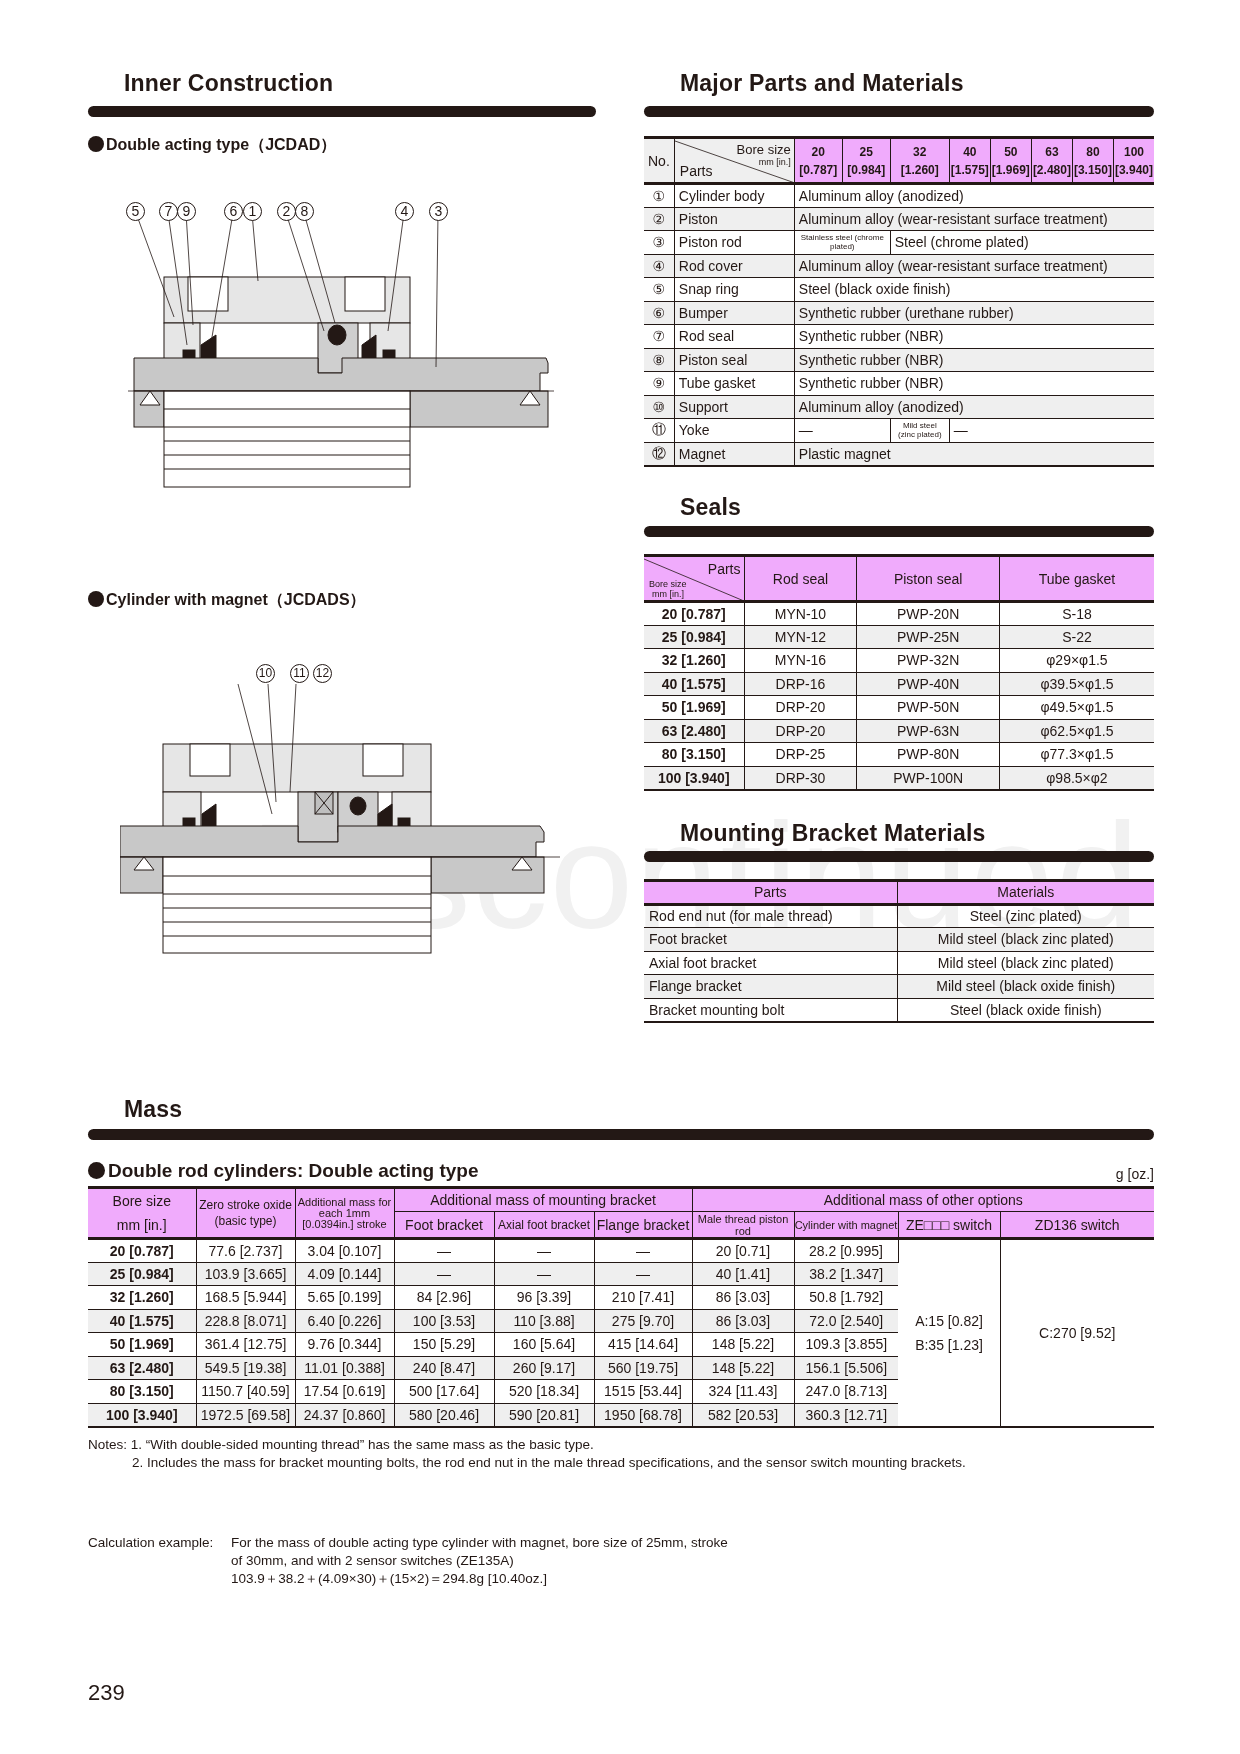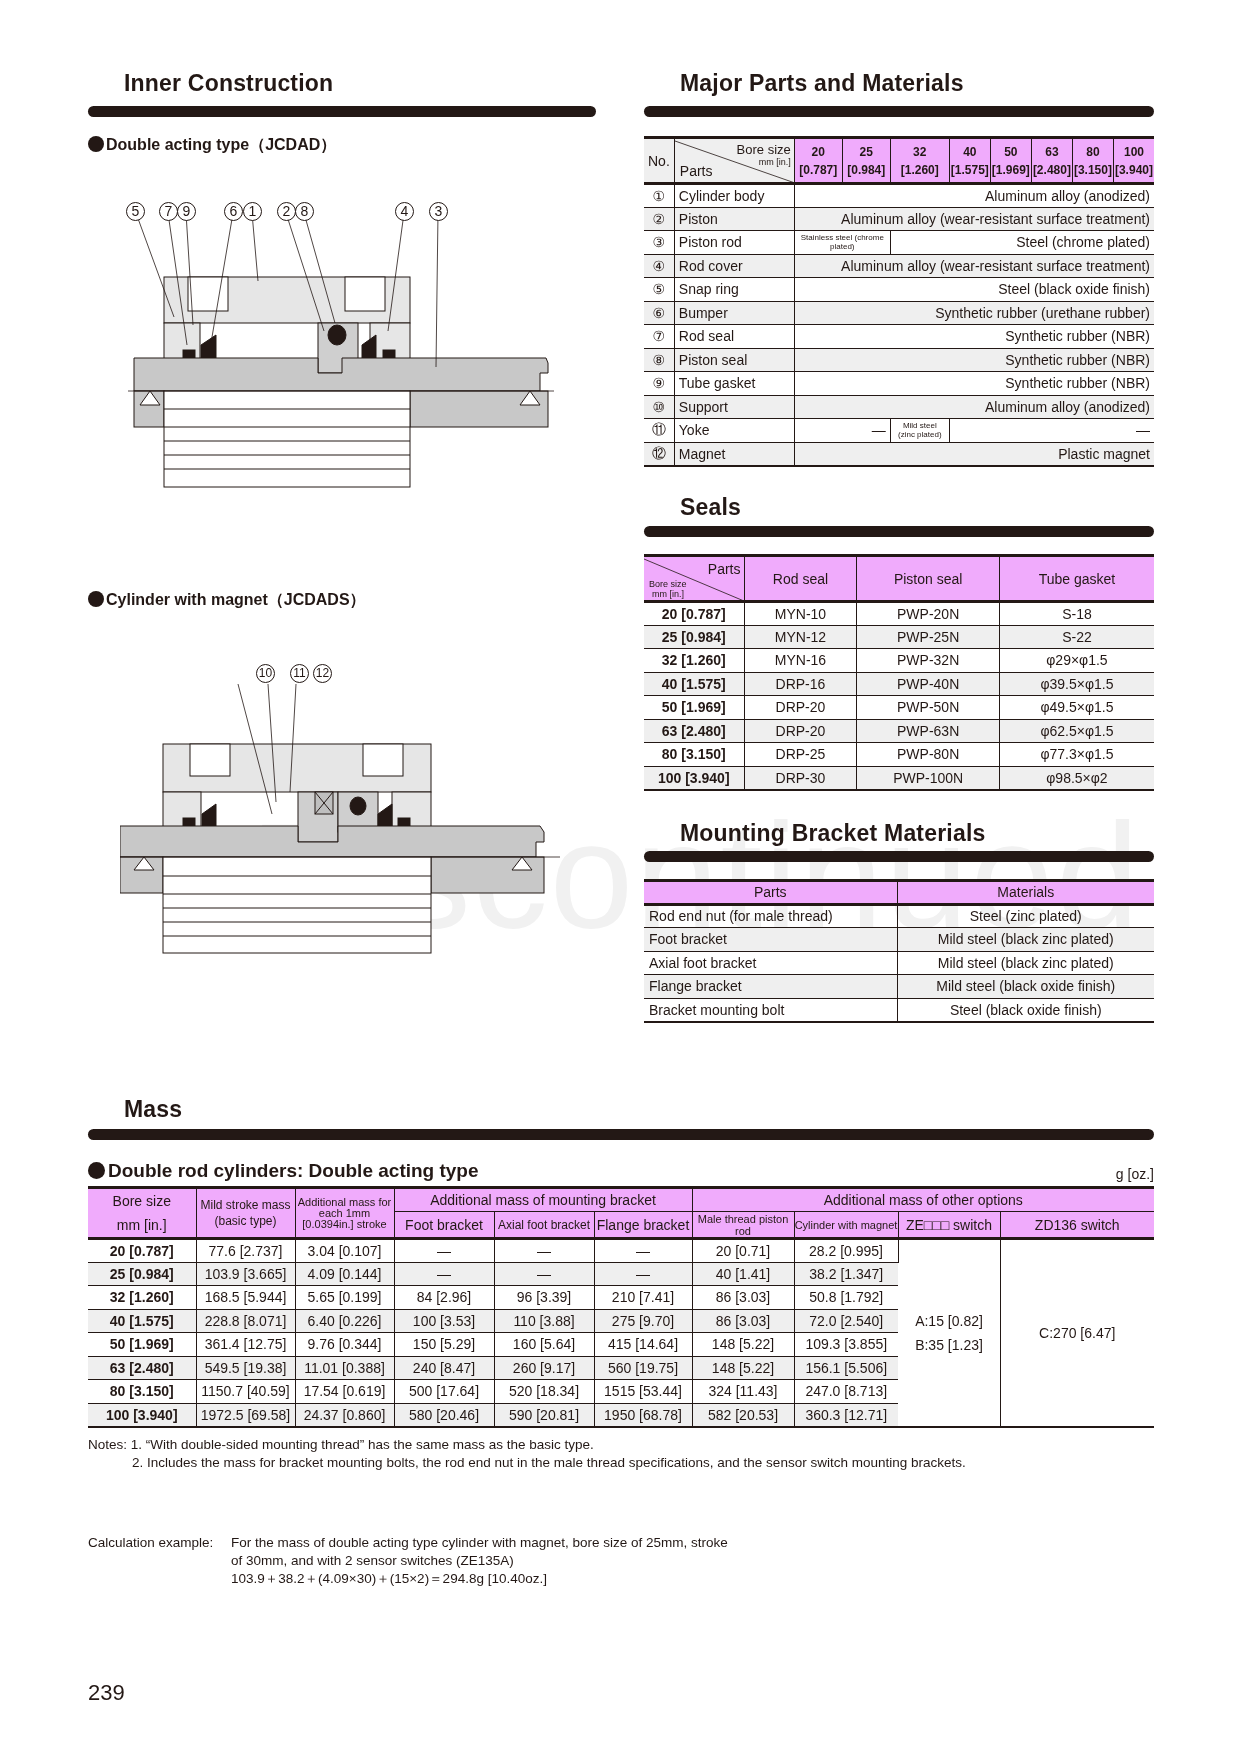--- a/index.html
+++ b/index.html
@@ -11,21 +11,21 @@
   .sub .dot { display: inline-block; width: 16px; height: 16px; border-radius: 50%; background: #231815; vertical-align: -2px; margin-right: 2px; }
   table { border-collapse: collapse; font-size: 14px; }
   td, th { font-weight: normal; }
   .hdr { background: #f0abfc; }
   .label-circ { position: absolute; width: 19px; height: 19px; border: 1.3px solid #231815; border-radius: 50%; font-size: 14px; line-height: 17px; text-align: center; background: #fff; }
   .watermark { position: absolute; left: 250px; top: 790px; font-size: 150px; color: #f1f1f1; font-family: "Liberation Sans", sans-serif; letter-spacing: 2px; z-index: 0; }
   
   #parts td { border-bottom: 1px solid #231815; height: 23.5px; padding: 0 4px; }
   #parts .no { text-align: center; border-right: 1px solid #231815; width: 30px; }
   #parts .pname { border-right: 1px solid #231815; width: 120px; }
-  #parts .mat { text-align: right; }
+  #parts .mat { text-align: left; }
   #parts .small { font-size: 8px; line-height: 9px; text-align: center; border-right: 1px solid #231815; }
   #parts thead td { border-bottom: 3px solid #231815; height: 46px; }
   .boreh { text-align: center; font-weight: bold; font-size: 12px; line-height: 18px; border-right: 1px solid #231815; padding: 0 1px !important; }
   
   #seals td { border-bottom: 1px solid #231815; height: 23.5px; text-align: center; border-right: 1px solid #231815; }
   #seals td:last-child { border-right: none; }
   #seals thead td { border-bottom: 3px solid #231815; height: 46px; }
   #seals .b { font-weight: bold; }
   
   #bracket td { border-bottom: 1px solid #231815; height: 23.5px; padding: 0 5px; }
@@ -380,21 +380,21 @@
       <col style="width:102px">
       <col>
     </colgroup>
   <thead>
     <tr class="hdr">
       <td rowspan="2" style="border-bottom:3px solid #231815;line-height:24px;">
           <div>Bore size</div>
           <div>mm [in.]</div>
         </td>
       <td rowspan="2" style="border-bottom:3px solid #231815;font-size:12px;line-height:16px;">
-          <div>Mild stroke mass</div>
+          <div>Zero stroke oxide</div>
           <div>(basic type)</div>
         </td>
       <td rowspan="2" class="tiny" style="border-bottom:3px solid #231815;padding:0 2px;">Additional mass for each 1mm [0.0394in.] stroke</td>
       <td colspan="3">Additional mass of mounting bracket</td>
       <td colspan="4">Additional mass of other options</td>
     </tr>
     <tr class="hdr r2">
       <td>Foot bracket</td>
       <td style="font-size:12px;">Axial foot bracket</td>
       <td>Flange bracket</td>
@@ -411,21 +411,21 @@
         <td>3.04 [0.107]</td>
         <td>—</td>
         <td>—</td>
         <td>—</td>
         <td>20 [0.71]</td>
         <td>28.2 [0.995]</td>
       <td rowspan="8" style="border-bottom:2px solid #231815;line-height:24px;">
           <div>A:15 [0.82]</div>
           <div>B:35 [1.23]</div>
         </td>
-      <td rowspan="8" style="border-bottom:2px solid #231815;">C:270 [6.47]</td>
+      <td rowspan="8" style="border-bottom:2px solid #231815;">C:270 [9.52]</td>
       </tr>
     <tr style="background:#efefef;">
         <td class="b">25 [0.984]</td>
         <td>103.9 [3.665]</td>
         <td>4.09 [0.144]</td>
         <td>—</td>
         <td>—</td>
         <td>—</td>
         <td>40 [1.41]</td>
         <td>38.2 [1.347]</td>

